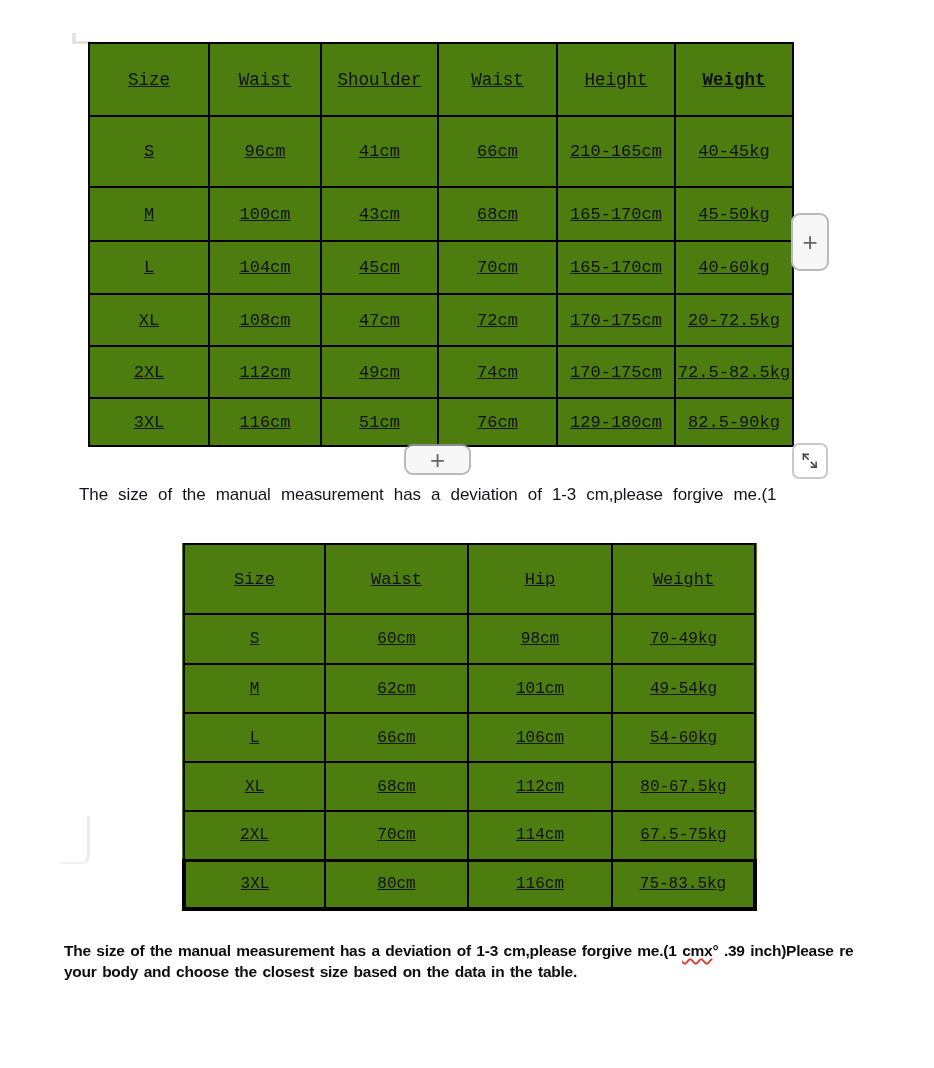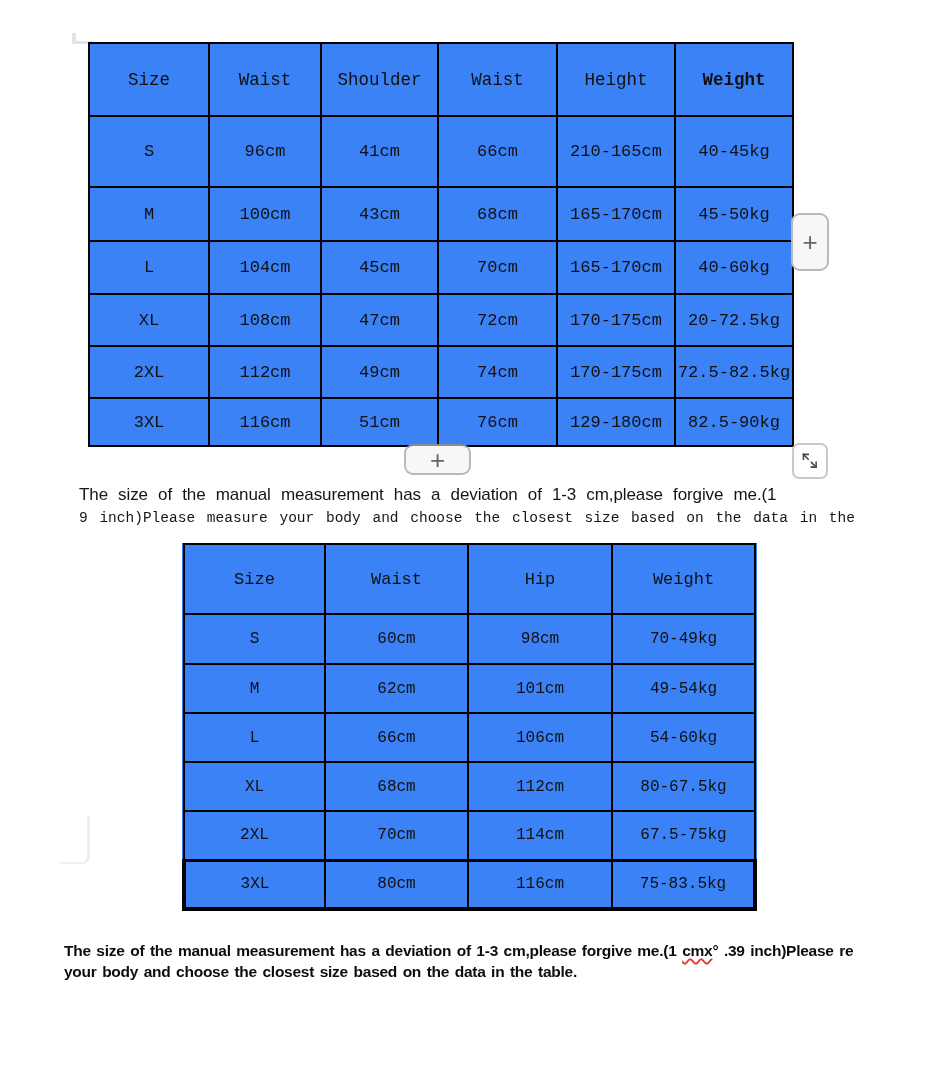--- a/index.html
+++ b/index.html
@@ -11,21 +11,21 @@
     position: absolute; left: 72px; top: 33px; width: 20px; height: 11px;
     border-left: 4px solid #e3e3e3; border-bottom: 3px solid #e3e3e3;
   }
   .j-mark {
     position: absolute; left: 60px; top: 816px; width: 30px; height: 48px;
     border-right: 3px solid #ececec; border-bottom: 2px solid #f0f0f0;
     border-bottom-right-radius: 8px;
   }
 
   
-  table { border-collapse: collapse; table-layout: fixed; background: #3b82f6; }
+  table { border-collapse: collapse; table-layout: fixed; background: #4d7c0f; text-decoration: underline; }
   th, td {
     border: 2px solid #000; text-align: center; vertical-align: middle;
     font-family: "Liberation Mono", "DejaVu Sans Mono", monospace;
     font-weight: normal; color: #111; overflow: hidden; white-space: nowrap;
   }
 
   #size-chart-top { position: absolute; left: 88px; top: 42px; width: 704px; font-size: 17px; }
   #size-chart-top th { font-size: 17.5px; }
   #size-chart-top th:last-child { font-weight: bold; }
   #size-chart-top thead tr       { height: 73px; }
@@ -168,21 +168,20 @@
       <path d="M10 10 L4.8 4.8"></path>
       <path d="M4.8 10 L4.8 4.8 L10 4.8"></path>
       <path d="M13.5 13.5 L18.7 18.7"></path>
       <path d="M18.7 13.5 L18.7 18.7 L13.5 18.7"></path>
     </svg>
   </span>
 </button>
 
 <div id="note-between">
   <div class="line1">The size of the manual measurement has a deviation of 1-3 cm,please forgive me.(1</div>
-  <div class="line2">9 inch)Please measure your body and choose the closest size based on the data in the</div>
 </div>
 
 <table id="size-chart-bottom">
   <colgroup>
     <col style="width:141px">
       <col style="width:143px">
       <col style="width:144px">
       <col style="width:143px">
   </colgroup>
   <thead>

